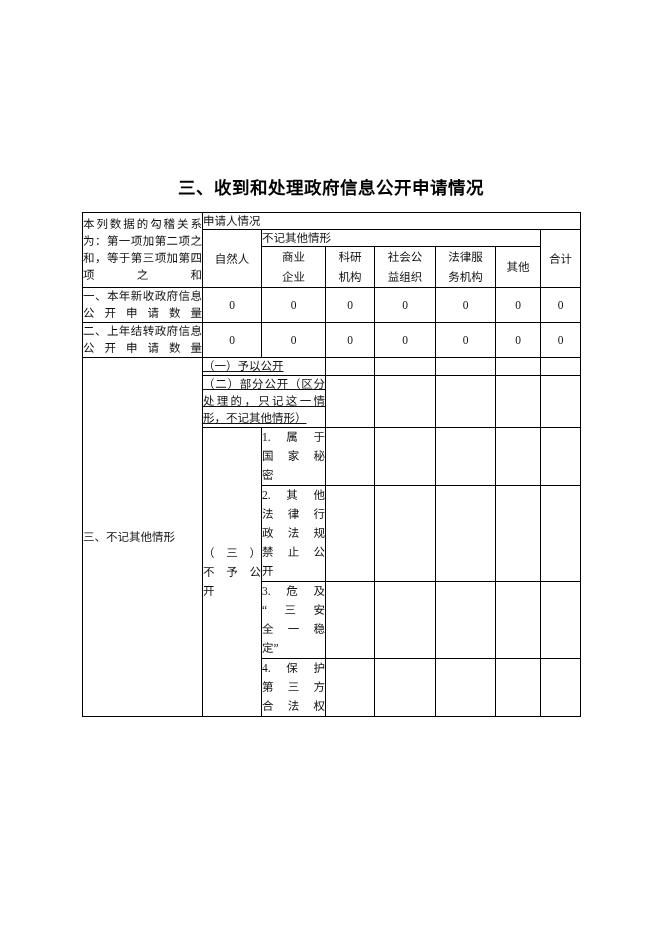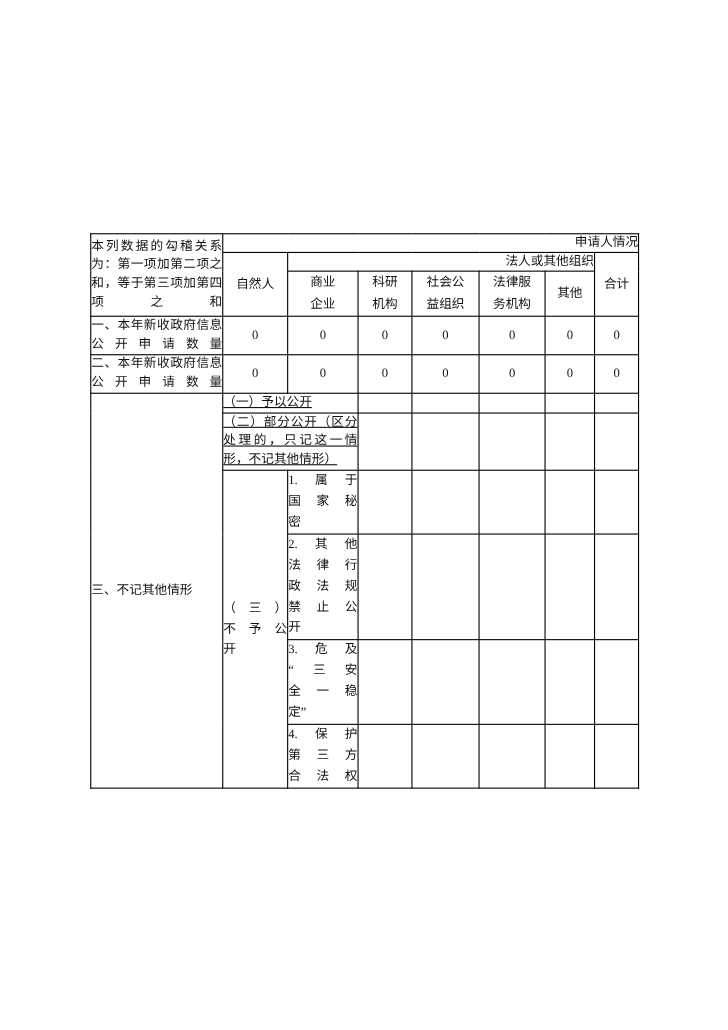--- a/index.html
+++ b/index.html
@@ -62,21 +62,21 @@
     border: 1px solid #000000;
     padding: 0;
     vertical-align: middle;
     font-weight: normal;
     font-size: 11.5px;
     color: #111111;
   }
 
   
   .c-center {
-    text-align: right;
+    text-align: left;
     padding: 3px 2px;
     margin-top: 24px;
   }
   .c-num {
     text-align: center;
     font-family: "Liberation Serif", "DejaVu Serif", serif;
     font-size: 12px;
     padding: 3px 2px;
   }
 
@@ -145,20 +145,21 @@
     justify-content: flex-start;
   }
 
   .empty-cell { }
 </style>
 </head>
 <body>
 
 <div class="page">
 
+  <div class="doc-title">三、收到和处理政府信息公开申请情况</div>
 
   <div class="tbl-wrap">
     <table class="main">
       <colgroup>
         <col style="width:120px">
         <col style="width:59px">
         <col style="width:64px">
         <col style="width:49px">
         <col style="width:61px">
         <col style="width:60px">
@@ -167,21 +168,21 @@
       </colgroup>
       <tbody id="tbody-root">
           <tr>
             <td class="lead-cell" rowspan="3">本列数据的勾稽关系为：第一项加第二项之和，等于第三项加第四项之和</td>
             <td class="c-center" colspan="7">申请人情况</td>
           </tr>
           <tr>
             <td class="stack" rowspan="2">
               <span>自然人</span>
             </td>
-            <td class="c-center" colspan="5">法人或其他组织</td>
+            <td class="c-center" colspan="5">不记其他情形</td>
             <td class="stack" rowspan="2">
               <span>合计</span>
             </td>
           </tr>
           <tr>
             <td class="stack">
               <span>商业</span>
               <span>企业</span>
             </td>
             <td class="stack">
@@ -204,21 +205,21 @@
             <td class="rowlabel mid" colspan="1">一、本年新收政府信息公开申请数量</td>
             <td class="c-num">0</td>
             <td class="c-num">0</td>
             <td class="c-num">0</td>
             <td class="c-num">0</td>
             <td class="c-num">0</td>
             <td class="c-num">0</td>
             <td class="c-num">0</td>
           </tr>
           <tr>
-            <td class="rowlabel mid">二、本年新收政府信息公开申请数量</td>
+            <td class="rowlabel mid">二、上年结转政府信息公开申请数量</td>
             <td class="c-num">0</td>
             <td class="c-num">0</td>
             <td class="c-num">0</td>
             <td class="c-num">0</td>
             <td class="c-num">0</td>
             <td class="c-num">0</td>
             <td class="c-num">0</td>
           </tr>
           <tr>
             <td class="rowlabel" rowspan="6">三、不记其他情形</td>

